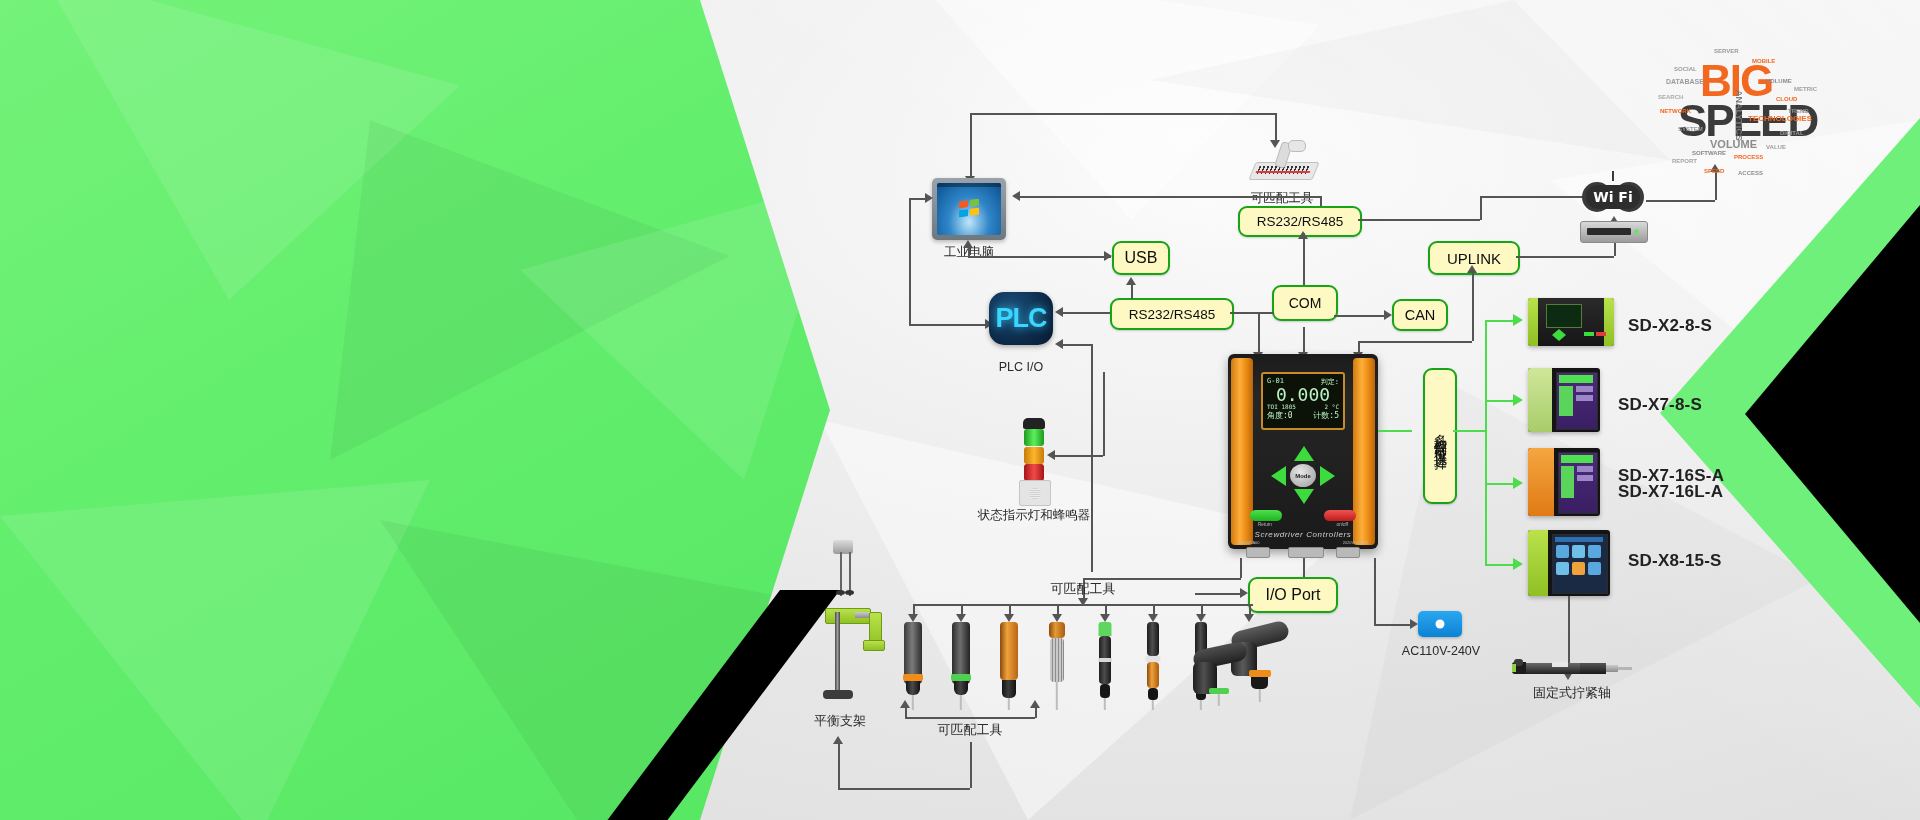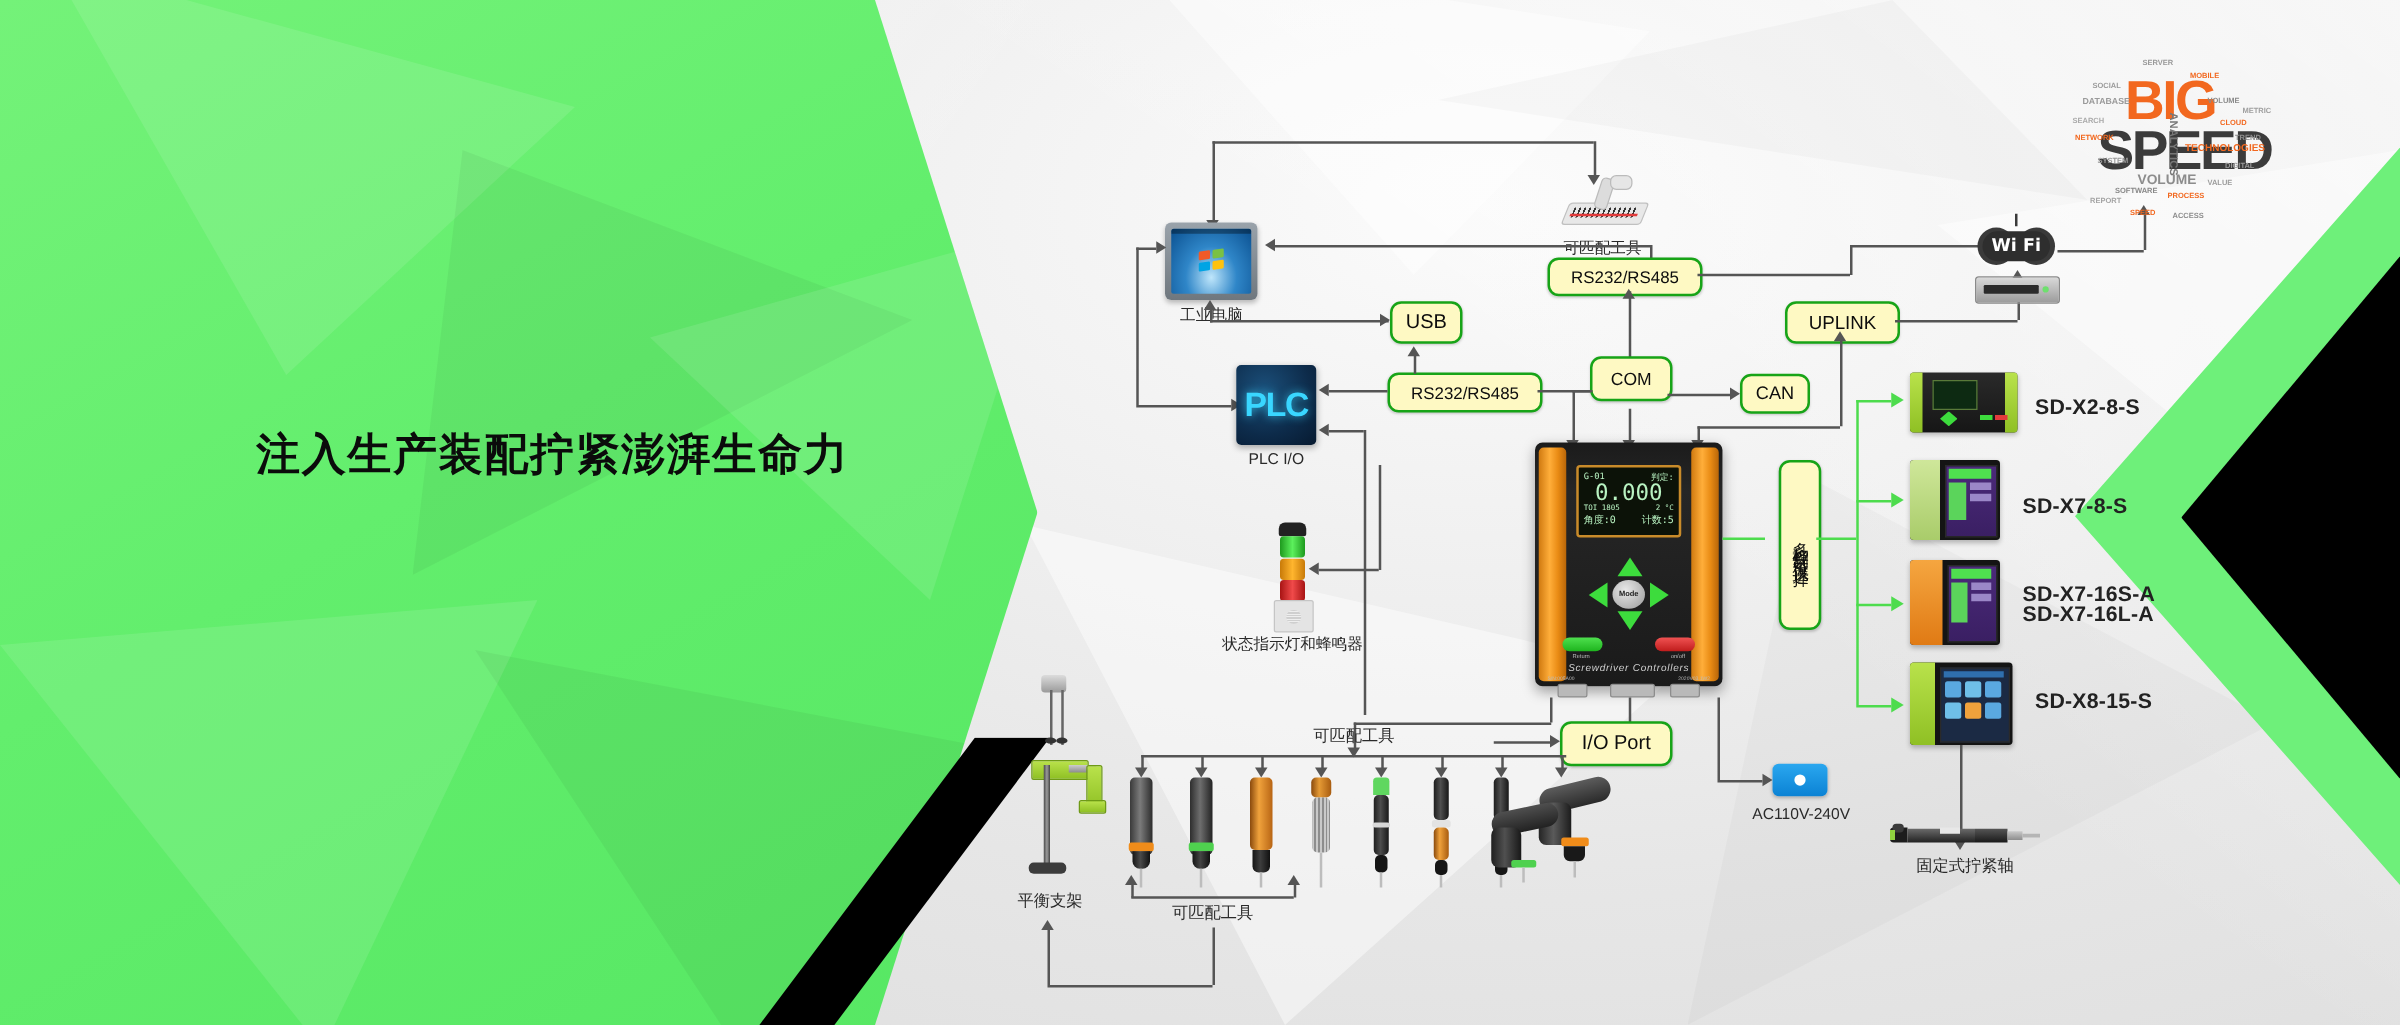--- a/index.html
+++ b/index.html
@@ -85,21 +85,21 @@
   .pc .win{position:absolute;left:50%;top:48%;transform:translate(-50%,-50%) skewY(-8deg);
       width:20px;height:16px;display:grid;grid-template-columns:1fr 1fr;grid-template-rows:1fr 1fr;gap:1.5px;}
   .pc .win i{display:block;border-radius:1px;}
   .pc .win i:nth-child(1){background:#f05a28;}
   .pc .win i:nth-child(2){background:#7ac143;}
   .pc .win i:nth-child(3){background:#00a4e4;}
   .pc .win i:nth-child(4){background:#ffc20e;}
   .pc .tb{position:absolute;left:0;top:0;width:100%;height:4px;background:rgba(0,0,0,.35);}
 
   
-  .plc{position:absolute;width:64px;height:64px;border-radius:4px;
+  .plc{position:absolute;width:64px;height:53px;border-radius:15px;
       background:radial-gradient(circle at 35% 30%, #1b4f7a 0%, #0d2b4a 60%, #071a30 100%);
       box-shadow:0 2px 5px rgba(0,0,0,.3);display:flex;align-items:center;justify-content:center;}
   .plc span{color:#39d6ff;font-size:27px;font-weight:bold;letter-spacing:-1px;
       font-family:"Liberation Sans",sans-serif;text-shadow:0 0 8px rgba(57,214,255,.8);}
 
   
   .bcr{position:absolute;width:70px;height:44px;}
   .bcr .base{position:absolute;left:4px;top:22px;width:62px;height:16px;background:#e8e8e8;
       border:1px solid #c0c0c0;border-radius:3px;transform:skewX(-22deg);}
   .bcr .bars{position:absolute;left:10px;top:26px;width:50px;height:8px;transform:skewX(-22deg);
@@ -204,21 +204,20 @@
     <div class="gf" style="left:0px;top:480px;width:430px;height:360px;clip-path:polygon(0 10%,100% 0,60% 100%);"></div>
     <div class="gd" style="left:380px;top:520px;width:420px;height:320px;clip-path:polygon(0 0,100% 25%,50% 100%);"></div>
     <div class="gf" style="left:520px;top:180px;width:320px;height:300px;clip-path:polygon(0 30%,100% 0,70% 100%);"></div>
   </div>
   <div class="black-wedge-left"></div>
 
   <div class="green-chev-right"></div>
   <div class="black-chev-right"></div>
 
   <div class="headline">
-    <h2>注入生产装配拧紧澎湃生命力</h2>
   </div>
 
   <div class="ln h" style="left:970px;top:113px;width:305px;"></div>
   <div class="ln v" style="left:970px;top:113px;height:63px;"></div>
   <div class="arw dn" style="left:965px;top:176px;"></div>
   <div class="ln v" style="left:1275px;top:113px;height:27px;"></div>
   <div class="arw dn" style="left:1270px;top:140px;"></div>
 
   <div class="bcr" style="left:1248px;top:140px;">
     <div class="base"></div>

